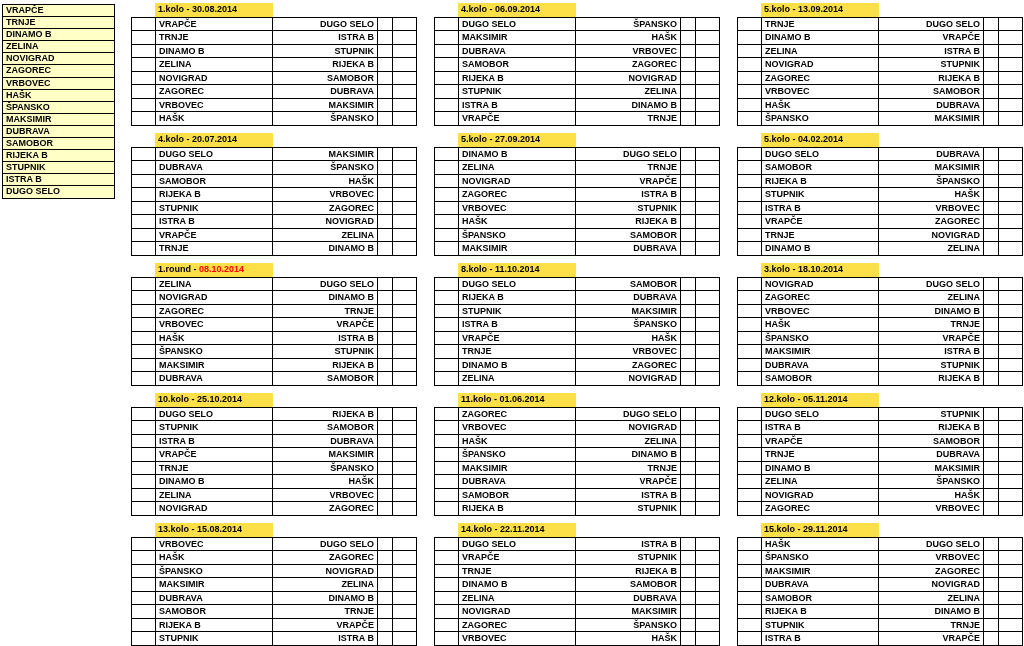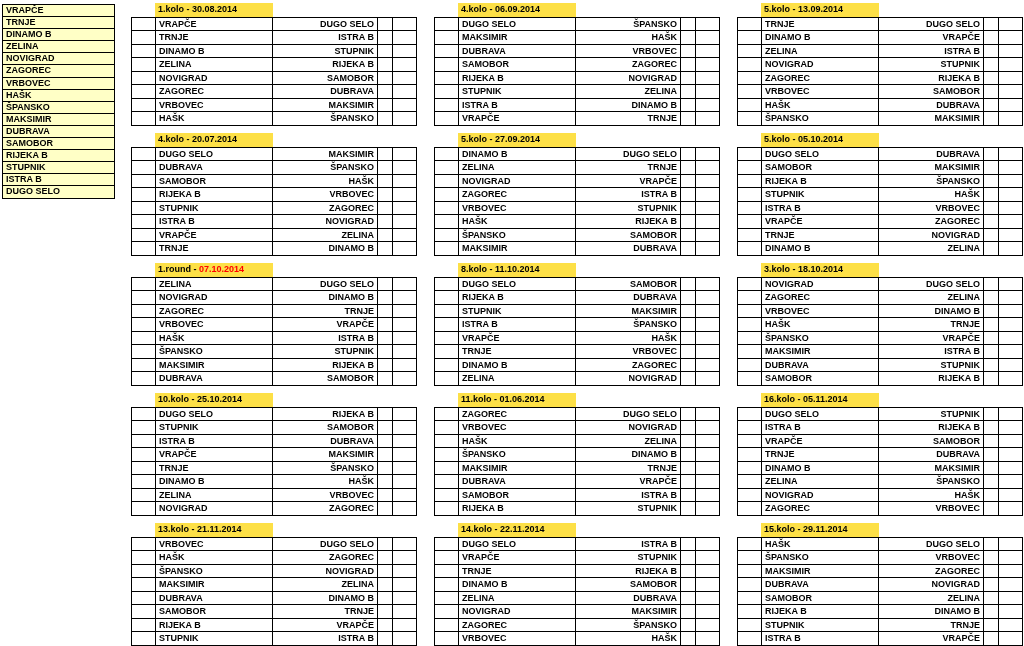--- a/index.html
+++ b/index.html
@@ -439,21 +439,21 @@
     <td class="c-blank"></td>
     <td class="c-home">MAKSIMIR</td>
     <td class="c-away">DUBRAVA</td>
     <td class="c-s1"></td>
     <td class="c-s2"></td>
   </tr>
           </tbody>
     </table>
   </div>
       <div class="round">
-    <div class="round-header"><span class="round-prefix">5.kolo - </span><span class="round-date" data-red="false">05.10.2014</span></div>
+    <div class="round-header"><span class="round-prefix">5.kolo - </span><span class="round-date" data-red="false">04.02.2014</span></div>
     <table class="fixture-table">
       <colgroup>
         <col class="col-blank">
             <col class="col-home">
             <col class="col-away">
             <col class="col-s1">
             <col class="col-s2">
       </colgroup>
       <tbody>
             <tr>
@@ -509,21 +509,21 @@
     <td class="c-blank"></td>
     <td class="c-home">DINAMO B</td>
     <td class="c-away">ZELINA</td>
     <td class="c-s1"></td>
     <td class="c-s2"></td>
   </tr>
           </tbody>
     </table>
   </div>
       <div class="round">
-    <div class="round-header"><span class="round-prefix">1.round - </span><span class="round-date" data-red="true">07.10.2014</span></div>
+    <div class="round-header"><span class="round-prefix">1.round - </span><span class="round-date" data-red="true">08.10.2014</span></div>
     <table class="fixture-table">
       <colgroup>
         <col class="col-blank">
             <col class="col-home">
             <col class="col-away">
             <col class="col-s1">
             <col class="col-s2">
       </colgroup>
       <tbody>
             <tr>
@@ -859,21 +859,21 @@
     <td class="c-blank"></td>
     <td class="c-home">RIJEKA B</td>
     <td class="c-away">STUPNIK</td>
     <td class="c-s1"></td>
     <td class="c-s2"></td>
   </tr>
           </tbody>
     </table>
   </div>
       <div class="round">
-    <div class="round-header"><span class="round-prefix">16.kolo - </span><span class="round-date" data-red="false">05.11.2014</span></div>
+    <div class="round-header"><span class="round-prefix">12.kolo - </span><span class="round-date" data-red="false">05.11.2014</span></div>
     <table class="fixture-table">
       <colgroup>
         <col class="col-blank">
             <col class="col-home">
             <col class="col-away">
             <col class="col-s1">
             <col class="col-s2">
       </colgroup>
       <tbody>
             <tr>
@@ -929,21 +929,21 @@
     <td class="c-blank"></td>
     <td class="c-home">ZAGOREC</td>
     <td class="c-away">VRBOVEC</td>
     <td class="c-s1"></td>
     <td class="c-s2"></td>
   </tr>
           </tbody>
     </table>
   </div>
       <div class="round">
-    <div class="round-header"><span class="round-prefix">13.kolo - </span><span class="round-date" data-red="false">21.11.2014</span></div>
+    <div class="round-header"><span class="round-prefix">13.kolo - </span><span class="round-date" data-red="false">15.08.2014</span></div>
     <table class="fixture-table">
       <colgroup>
         <col class="col-blank">
             <col class="col-home">
             <col class="col-away">
             <col class="col-s1">
             <col class="col-s2">
       </colgroup>
       <tbody>
             <tr>

